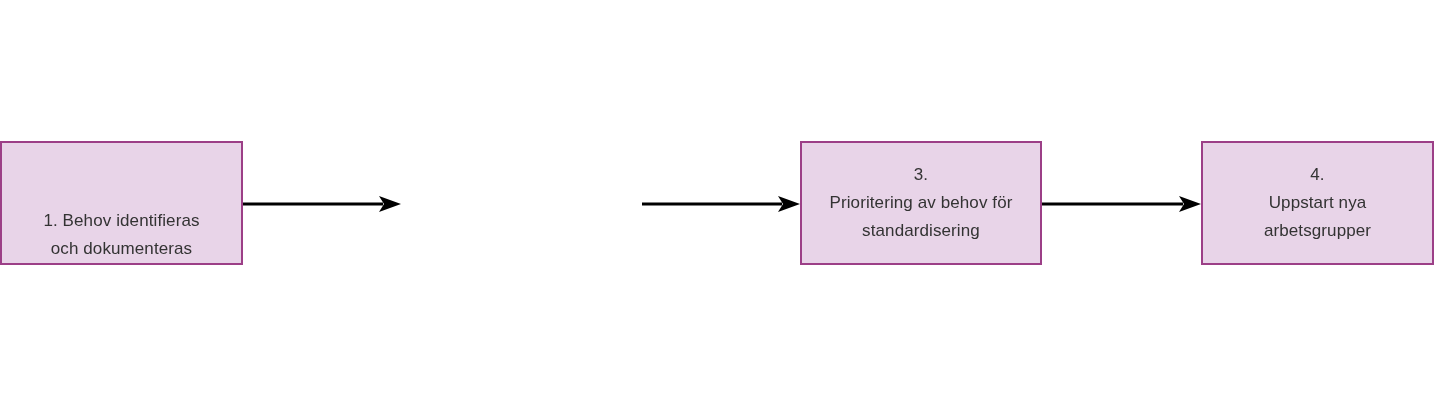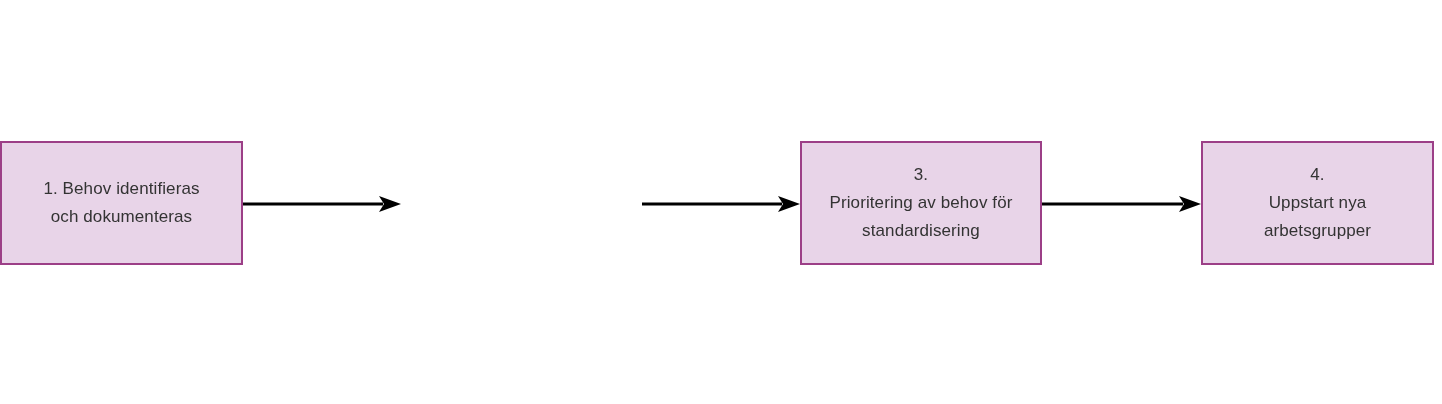--- a/index.html
+++ b/index.html
@@ -43,21 +43,21 @@
   .edge svg {
     display: block;
     overflow: visible;
   }
 </style>
 </head>
 <body>
 
 <div id="canvas">
 
-  <div class="node" style="left:0px; top:141px; width:243px; height:124px;">
+  <div class="node" style="left:0px; top:141px; width:243px; height:124px;align-items:flex-end;">
     <span class="node-label">1. Behov identifieras
 och dokumenteras</span>
   </div>
 
   <div class="edge" style="left:243px; top:192px; width:158px;">
     <svg width="158" height="24" viewBox="0 0 158 24">
       <line x1="0" y1="12" x2="140" y2="12" stroke="#000000" stroke-width="3"></line>
       <path d="M 158 12 L 136 20 L 141 12 L 136 4 Z" fill="#000000"></path>
     </svg>
   </div>

